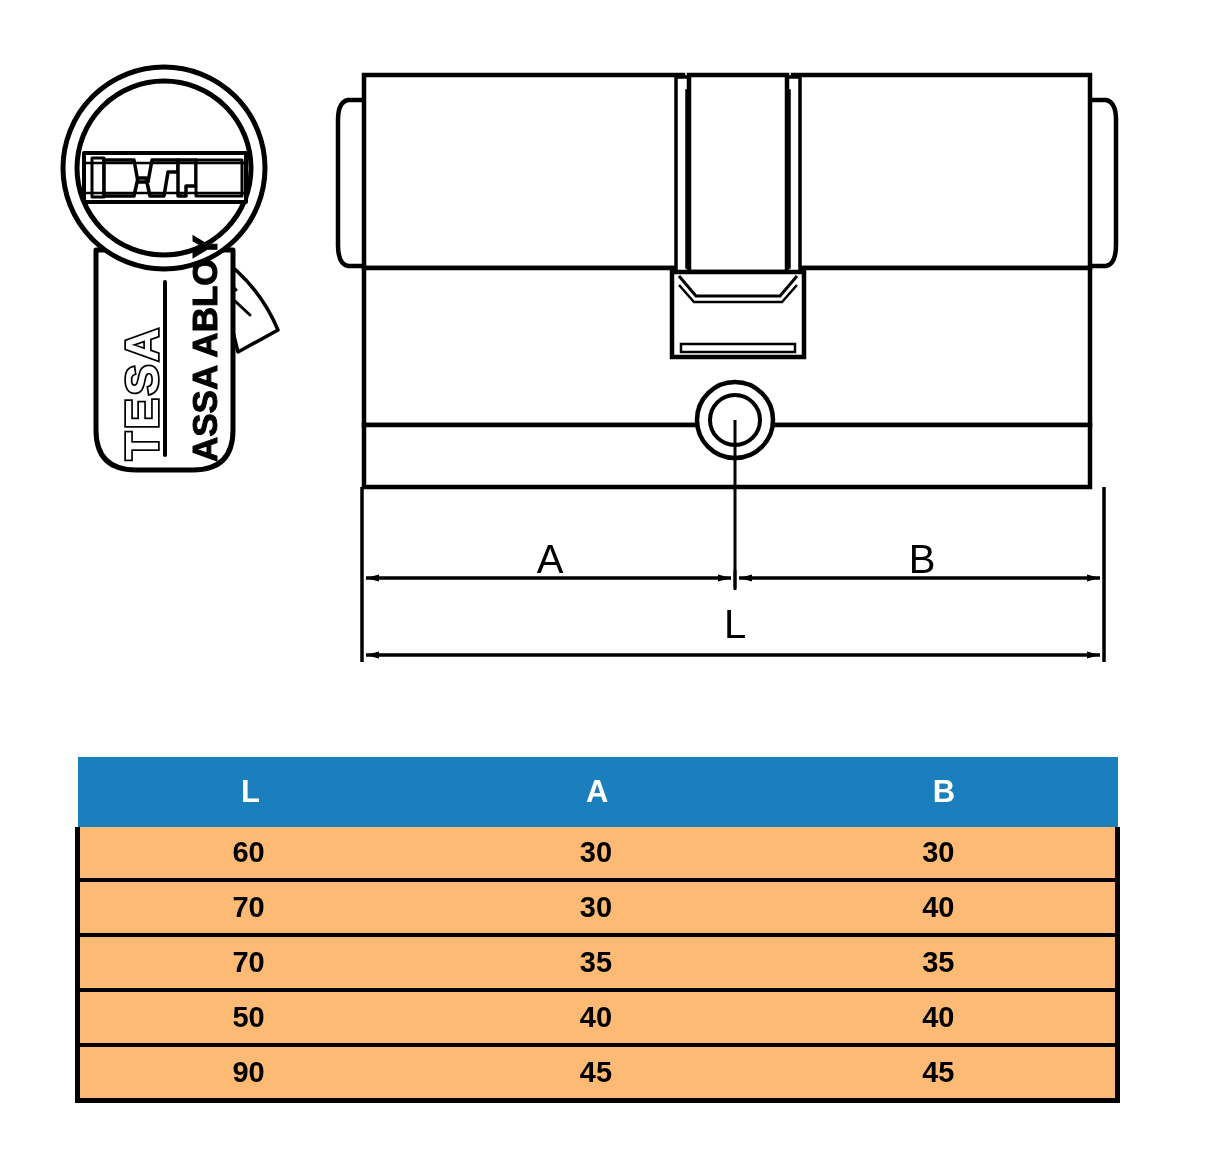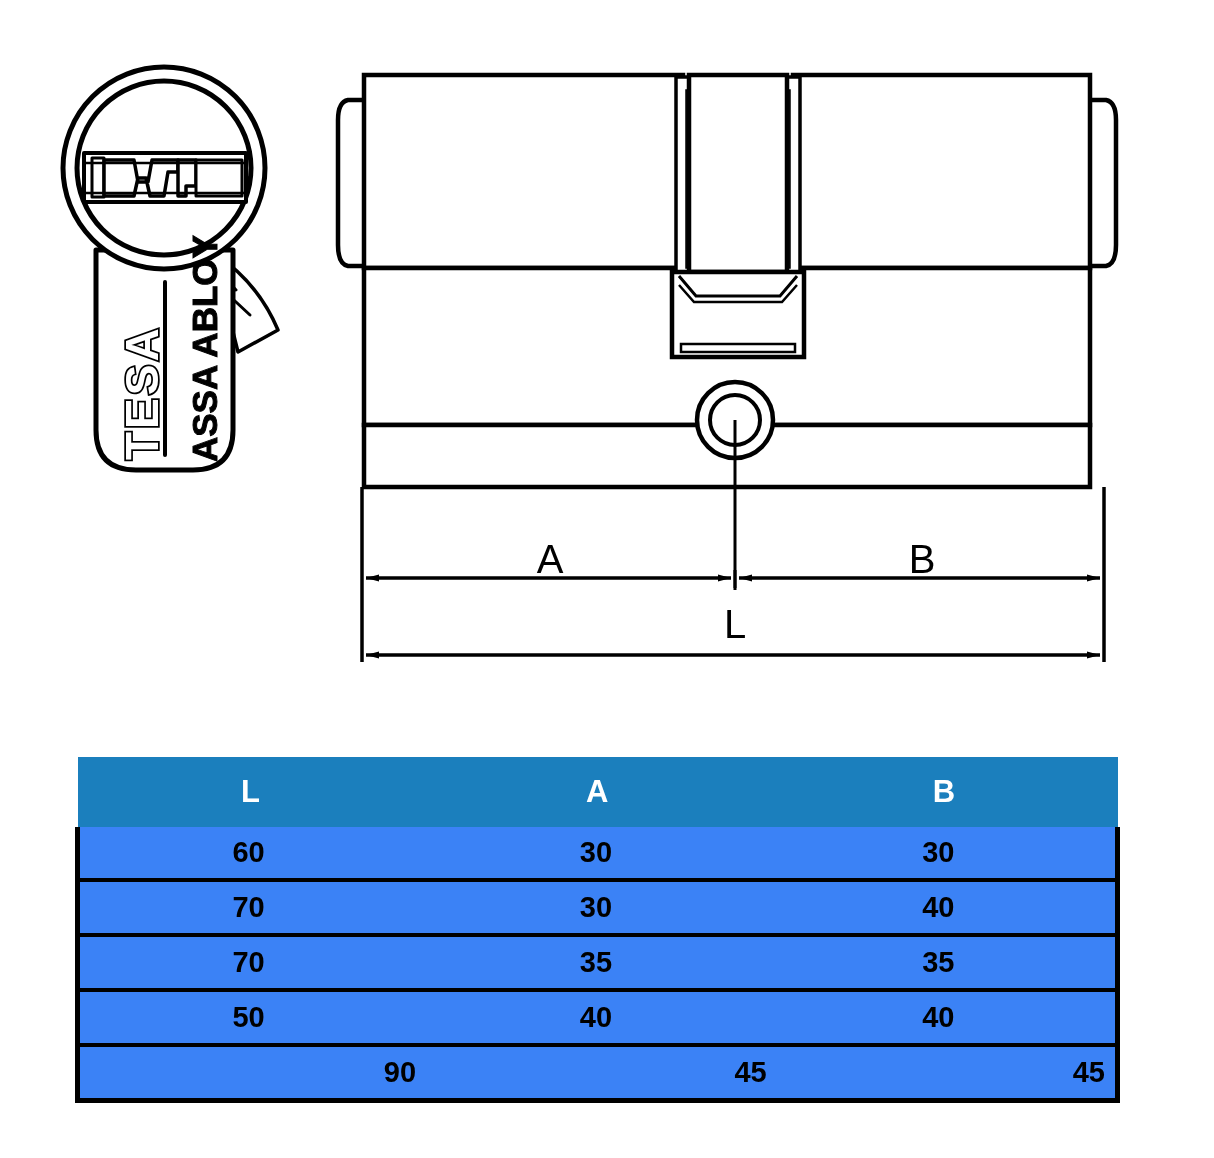--- a/index.html
+++ b/index.html
@@ -43,42 +43,41 @@
     color: #ffffff;
     font-size: 31px;
     font-weight: bold;
     height: 68px;
     text-align: center;
     vertical-align: middle;
     border: none;
     letter-spacing: 0.5px;
   }
   table.spec tbody td {
-    background: #3b82f6;
+    background: #fdba74;
     color: #000000;
     font-size: 29px;
     font-weight: bold;
     height: 49px;
     text-align: center;
     vertical-align: middle;
     border-top: 4px solid #000000;
     border-bottom: 0;
   }
   table.spec tbody tr td:first-child {
     border-left: 5px solid #000000;
   }
   table.spec tbody tr td:last-child {
     border-right: 5px solid #000000;
   }
   table.spec tbody tr:first-child td {
     border-top: 0;
   }
   table.spec tbody tr:last-child td {
     border-bottom: 5px solid #000000;
-    text-align: right;
   }
   .cell-pad-l { padding-right: 8px; }
   .cell-pad-a { padding-right: 4px; }
   .cell-pad-b { padding-right: 10px; }
   svg { display: block; }
   text { font-family: "Liberation Sans", sans-serif; }
 </style>
 </head>
 <body>
 

